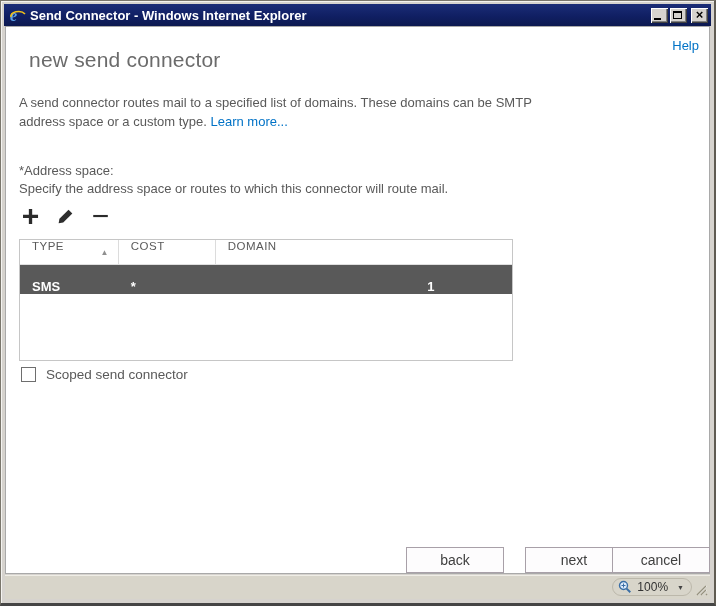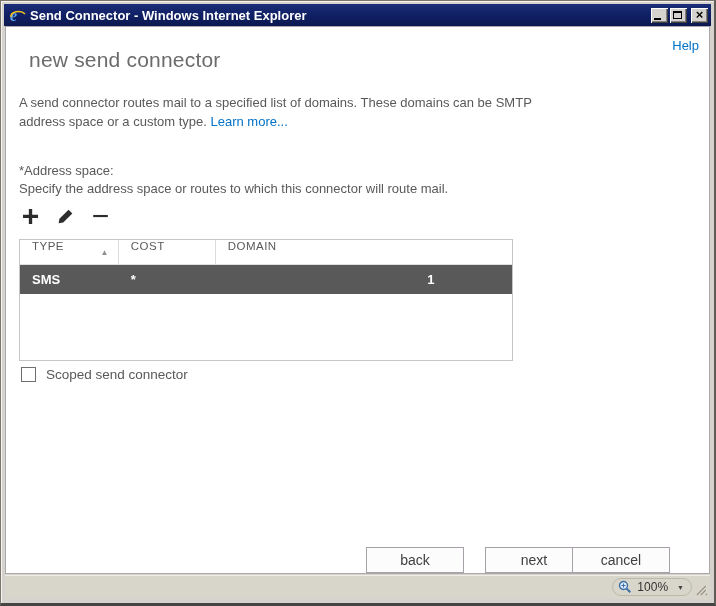--- a/index.html
+++ b/index.html
@@ -73,38 +73,38 @@
   .t-hcell {
     position: relative; display: flex; align-items: flex-start;
     padding-left: 12px; font-size: 11.5px; letter-spacing: 0.5px; color: #5a5a5a;
     border-right: 1px solid #dcdcdc; cursor: pointer;
   }
   .t-hcell:last-child { border-right: none; }
   .col-type { width: 99px; } .col-domain { width: 297px; } .col-cost { width: 97px; }
   .sort-arrow { position: absolute; right: 9px; top: 8px; font-size: 8px; color: #8f8f8f; }
   .t-row {
     display: flex; height: 29px; background: #595959; color: #fff;
-    font-size: 13px; font-weight: bold; align-items: center; cursor: pointer;
+    font-size: 13px; font-weight: bold; align-items: flex-end; cursor: pointer;
   }
   .t-cell { padding-left: 12px; }
   .t-cell.c1 { width: 99px; } .t-cell.c2 { width: 297px; } .t-cell.c3 { width: 97px; }
 
   
   .scoped-row { position: absolute; left: 20px; top: 366px; display: flex; align-items: center; gap: 10px; }
   .checkbox {
     width: 15px; height: 15px; border: 1px solid #6e6e6e; background: #fff; cursor: pointer;
   }
   .scoped-label { font-size: 13.5px; color: #595959; }
 
   
   .btn {
     position: absolute; top: 546px; width: 98px; height: 26px;
     background: #fdfcfd; border: 1px solid #a8a0a8;
     font-family: "Liberation Sans", sans-serif; font-size: 14px; color: #3f3f3f;
-    cursor: pointer; text-align: center; line-height: 24px;
+    cursor: pointer; text-align: center; line-height: 24px; margin-left: 40px;
   }
   .btn-back   { left: 365px; }
   .btn-next   { left: 484px; }
   .btn-cancel { left: 571px; }
 
   
   .statusbar {
     position: absolute; left: 4px; right: 4px; bottom: 4px; height: 24px;
     background: #d8d5ca;
     box-shadow: inset 0 1px 0 #efede6;

